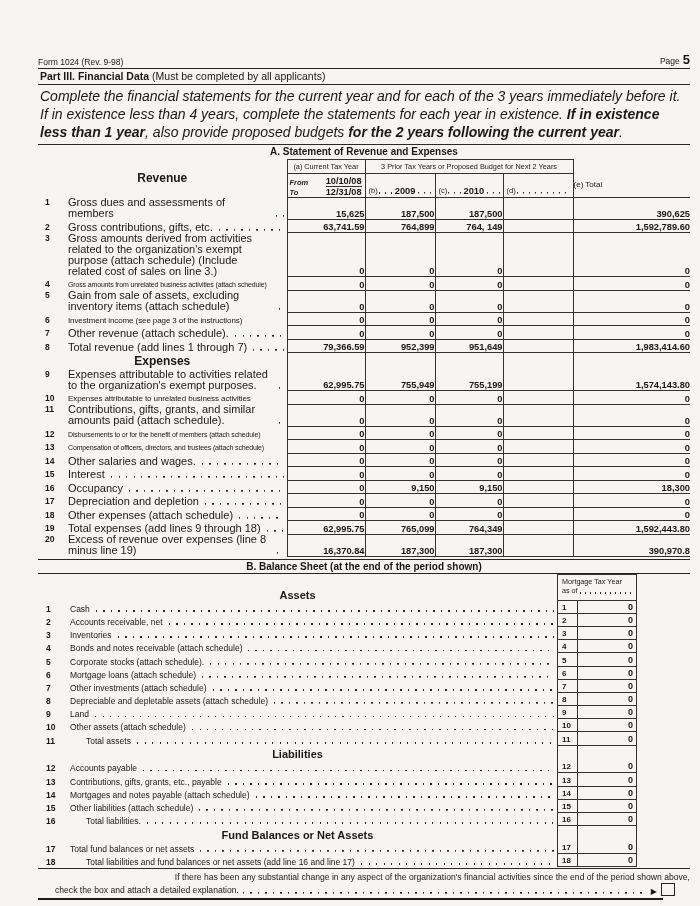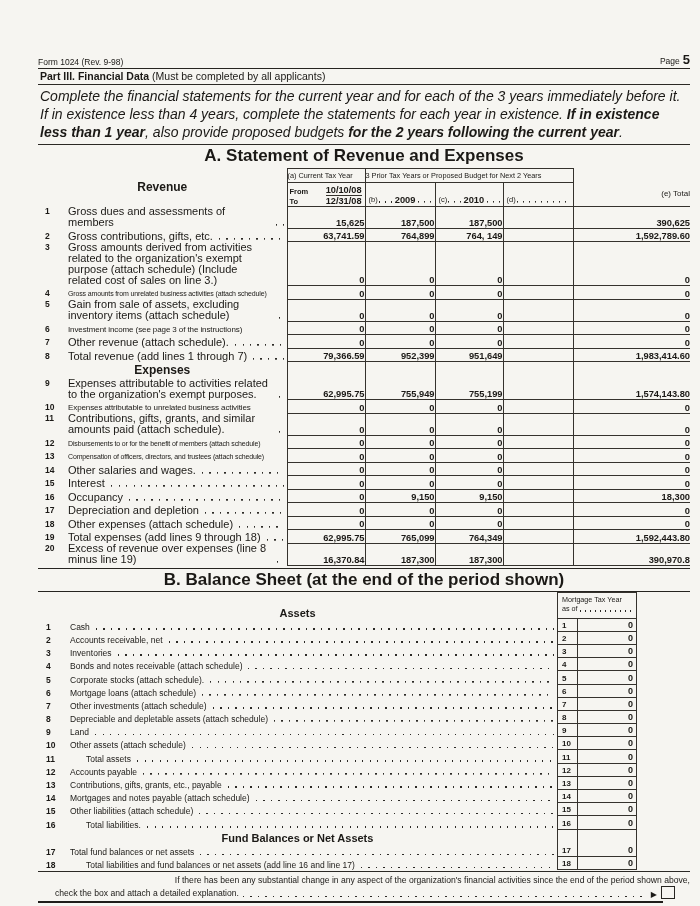--- a/index.html
+++ b/index.html
@@ -12,56 +12,56 @@
   
   .topbar{display:flex;justify-content:space-between;align-items:flex-end;height:17px;font-size:8.5px;}
   .pagenum{font-size:13px;font-weight:bold;margin-left:3px;}
   .rule{border:none;border-top:1.8px solid #262420;margin:1px 0 0 0;}
   .rule-thin{border:none;border-top:1.3px solid #2b2925;margin:0;}
   
   .p3band{font-size:10.5px;padding:1px 0 2px 2px;}
   .p3bold{font-weight:bold;}
   .instructions{font-size:14px;font-style:italic;line-height:1.3;padding:2px 2px 2px 2px;}
   .ibold{font-weight:bold;}
-  .sec-title{text-align:center;font-weight:bold;font-size:17px;padding:1px 0 1px 0;}
+  .sec-title{text-align:center;font-weight:bold;font-size:10px;padding:1px 0 1px 0;}
   
   table.stmt{border-collapse:collapse;table-layout:fixed;width:652px;margin-top:1px;}
   table.stmt td{padding:0;vertical-align:bottom;}
   tr.srow{height:13.5px;}
   .cell{border-left:1px solid #35322d;border-bottom:1px solid #35322d;}
   .cell.open{border-bottom:none;}
   .val{font-weight:bold;font-size:9.3px;text-align:right;padding:0 3px 1px 0;}
   .lblcell{vertical-align:top;}
   .lblflex{display:flex;align-items:flex-end;}
   .lnum{flex:0 0 23px;padding-left:7px;font-weight:bold;font-size:8.5px;align-self:flex-start;line-height:11px;}
   .ltext{flex:0 1 auto;font-size:11px;line-height:11px;padding-right:2px;}
   tr[data-variant="condensed"] .ltext{font-size:7px;letter-spacing:-0.15px;white-space:nowrap;}
   tr[data-variant="snug"] .ltext{font-size:8px;letter-spacing:-0.1px;white-space:nowrap;}
   .leader{flex:1 1 8px;min-width:4px;height:2px;margin:0 3px 2px 4px;
     background-image:repeating-linear-gradient(to right,#2c2a26 0 1.4px,transparent 1.4px 7.5px);
     background-repeat:repeat-x;background-position:left bottom;background-size:auto 1.7px;align-self:flex-end;}
   .leader[data-dots="no"]{visibility:hidden;}
   
   tr.hrowA{height:14px;}
   tr.hrowB{height:24px;}
-  .hA{border-top:1.5px solid #35322d;font-size:7.3px;text-align:left;vertical-align:middle !important;white-space:nowrap;}
+  .hA{border-top:1.5px solid #35322d;font-size:7.3px;text-align:center;vertical-align:middle !important;white-space:nowrap;}
   .hA-e{border-left:1px solid #35322d;}
   .revcell{vertical-align:middle !important;text-align:center;font-weight:bold;font-size:12px;}
   .ftcell{font-size:8px;}
   .ftrow{display:flex;justify-content:space-between;align-items:flex-end;padding:0 3px 0 2px;}
-  .ftword{font-weight:bold;font-size:7.5px;}
+  .ftword{font-weight:bold;font-size:7.5px;font-style:italic;}
   .ftdate{font-weight:bold;font-size:9.2px;}
   .ftdate.ul{border-bottom:1px solid #35322d;}
   .yearflex{display:flex;align-items:flex-end;padding:0 2px 1px 3px;}
   .cletter{font-size:7.5px;line-height:10px;}
   .cyear{font-weight:bold;font-size:9.3px;line-height:10px;margin:0 2px;}
   .hdots{flex:1 1 6px;min-width:4px;height:2px;margin:0 1px 2px 1px;
     background-image:repeating-linear-gradient(to right,#2c2a26 0 1.3px,transparent 1.3px 6px);
     background-repeat:repeat-x;background-position:left bottom;background-size:auto 1.6px;align-self:flex-end;}
-  .ecell{font-size:8px;text-align:right;vertical-align:middle !important;}
+  .ecell{font-size:8px;text-align:left;vertical-align:middle !important;}
   tr.divrow{height:16px;}
   .divtitle{text-align:center;font-weight:bold;font-size:12px;vertical-align:middle !important;}
   
   .btitle-block{border-top:1.6px solid #262420;border-bottom:1.6px solid #262420;margin-top:2px;}
   .bsheet{width:599px;}
   .bs-row{display:flex;align-items:flex-end;height:13.2px;}
   .bs-top-row{height:27px;}
   .bs-sec-row{height:14.5px;}
   .bs-num{flex:0 0 24px;padding-left:8px;font-weight:bold;font-size:8.5px;line-height:10px;}
   .bs-label{flex:0 1 auto;font-size:8.5px;line-height:10px;padding-right:2px;}
@@ -557,20 +557,25 @@
         </div>
           <div class="bs-row">
           <span class="bs-num">11</span>
           <span class="bs-label" data-indent="yes">Total assets</span>
           <span class="leader bs-leader"></span>
           <span class="bs-box bs-box-num">11</span>
           <span class="bs-box bs-box-val">0</span>
         </div>
         </div>
 
+      <div class="bs-row bs-sec-row">
+        <span class="bs-sec-title">Liabilities</span>
+        <span class="bs-box bs-box-num open"></span>
+        <span class="bs-box bs-box-val open"></span>
+      </div>
 
       <div>
 
       <div class="bs-row">
           <span class="bs-num">12</span>
           <span class="bs-label">Accounts payable</span>
           <span class="leader bs-leader"></span>
           <span class="bs-box bs-box-num">12</span>
           <span class="bs-box bs-box-val">0</span>
         </div>

